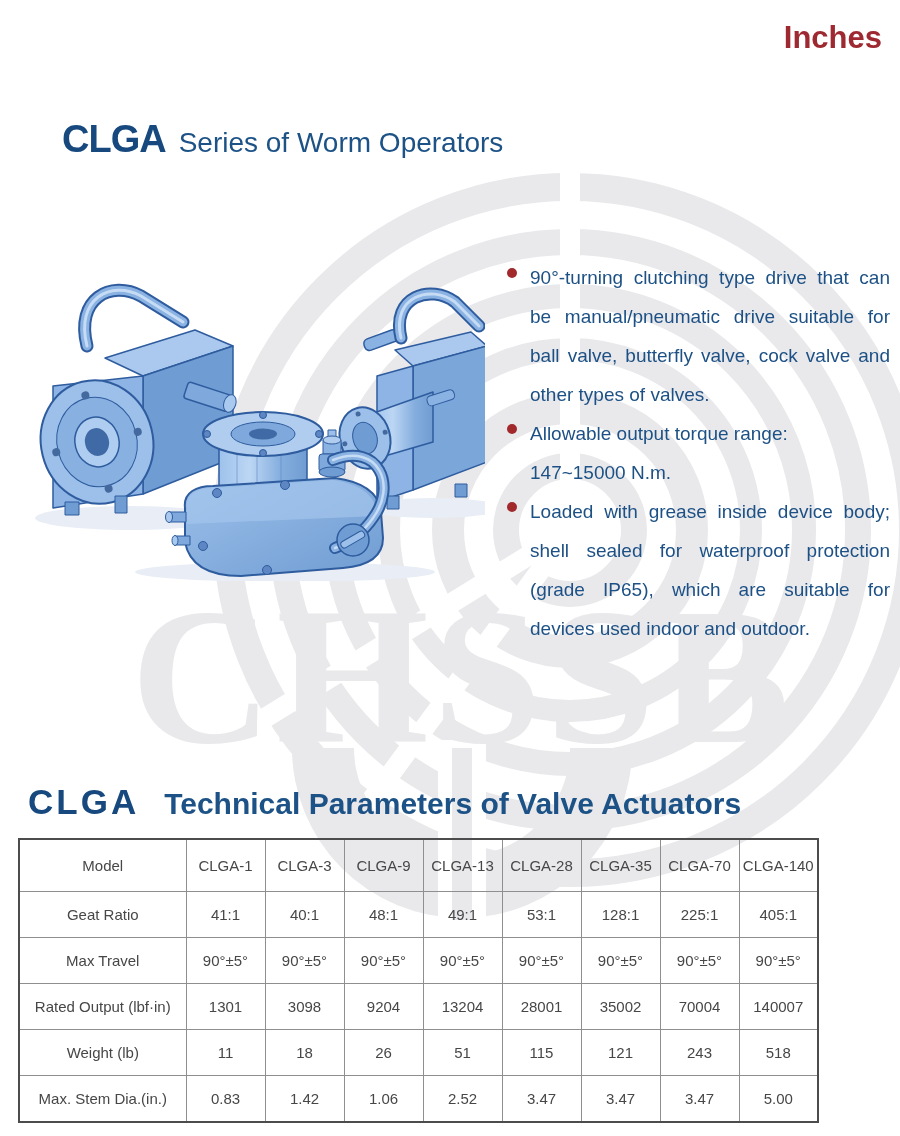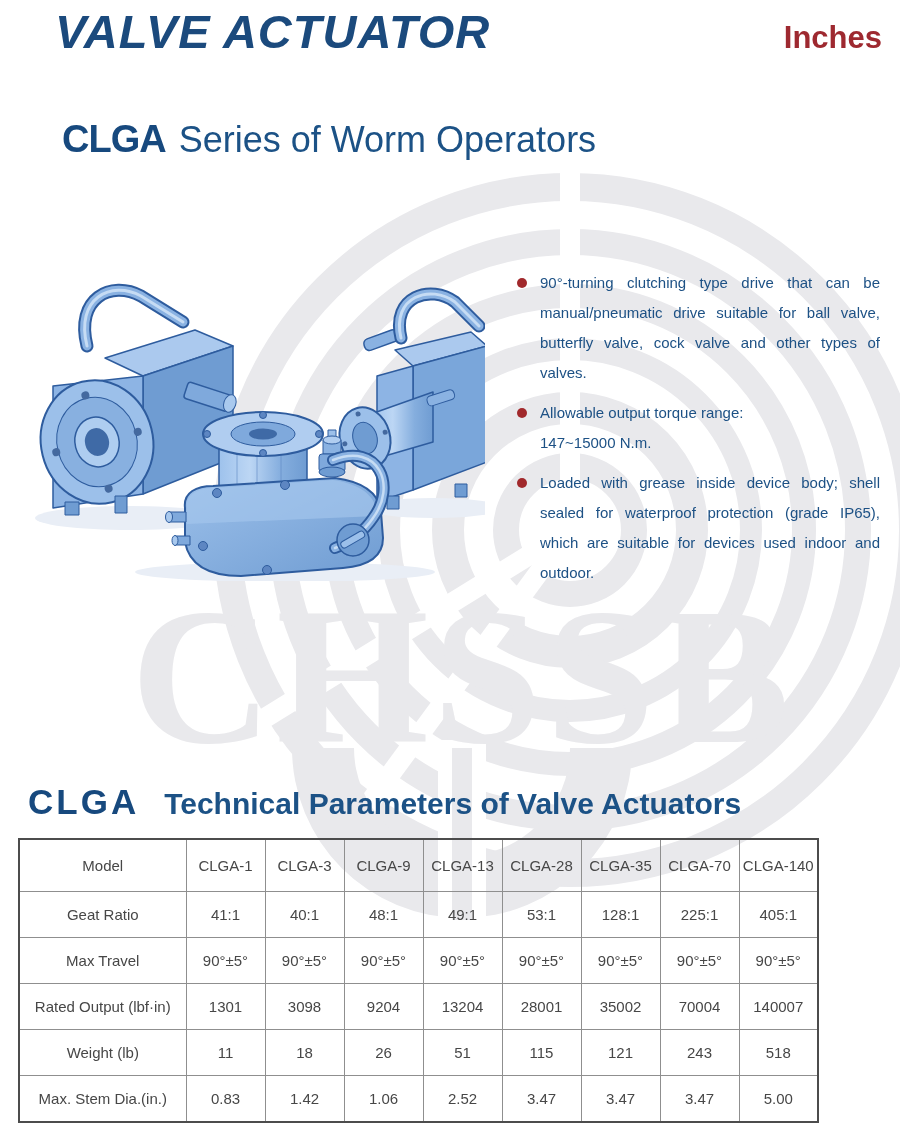--- a/index.html
+++ b/index.html
@@ -17,30 +17,30 @@
     font-size:47px;font-weight:bold;font-style:italic;
     color:#1b4a7d;letter-spacing:1px;white-space:nowrap;
   }
   #unit-label{
     right:18px;top:20px;
     font-size:31px;font-weight:bold;color:#9e2930;
   }
   
   #series-heading{left:62px;top:118px;display:flex;align-items:baseline;white-space:nowrap;}
   #series-code{font-size:38px;font-weight:bold;color:#17497e;letter-spacing:-1px;}
-  #series-name{font-size:36px;color:#1c5286;margin-left:13px;}
+  #series-name{font-size:28px;color:#1c5286;margin-left:13px;}
   
   #product-image{left:35px;top:246px;}
   
   #feature-list{
     left:500px;top:258px;width:390px;margin:0;padding:0;list-style:none;
   }
   #feature-list li{
-    position:relative;margin:10px;padding:0 0 0 30px;
-    color:#1d5185;font-size:15px;line-height:30px;
+    position:relative;margin:0;padding:0 0 0 30px;
+    color:#1d5185;font-size:19px;line-height:39px;
     text-align:justify;white-space:pre-line;
   }
   #feature-list li::before{
     content:"";position:absolute;left:7px;top:10px;
     width:10px;height:10px;border-radius:50%;background:#a1292c;
   }
   
   #table-heading{left:28px;top:782px;display:flex;align-items:baseline;white-space:nowrap;}
   #table-heading-code{font-size:35px;font-weight:bold;color:#17497e;letter-spacing:3px;}
   #table-heading-title{font-size:30px;color:#1c5286;margin-left:25px;font-weight:bold;}
@@ -76,21 +76,20 @@
       <line x1="570" y1="530" x2="320" y2="870"></line>
       <line x1="570" y1="530" x2="570" y2="140"></line>
     </g>
 
     <path d="M292,748 A170,170 0 0 0 632,748 L570,748 A108,108 0 0 1 354,748 Z" fill="#e9e9ec"></path>
     <rect x="438" y="740" width="48" height="220" fill="#ffffff"></rect>
     <rect x="452" y="748" width="20" height="172" fill="#e9e9ec"></rect>
     <text x="462" y="742" text-anchor="middle" font-family="Liberation Serif, serif" font-size="196" font-weight="bold" letter-spacing="4" fill="#e9e9ec">CHSSB</text>
   </svg>
 
-  <div class="layer" id="main-title">VALVE ACTUATOR</div>
   <div class="layer" id="unit-label">Inches</div>
 
   <div class="layer" id="series-heading">
     <span id="series-code">CLGA</span>
     <span id="series-name">Series of Worm Operators</span>
   </div>
 
   <svg class="layer" id="product-image" width="450" height="335" viewBox="0 0 450 335" role="img">
     <defs>
       <linearGradient id="gCyl" x1="0" y1="0" x2="1" y2="0">

